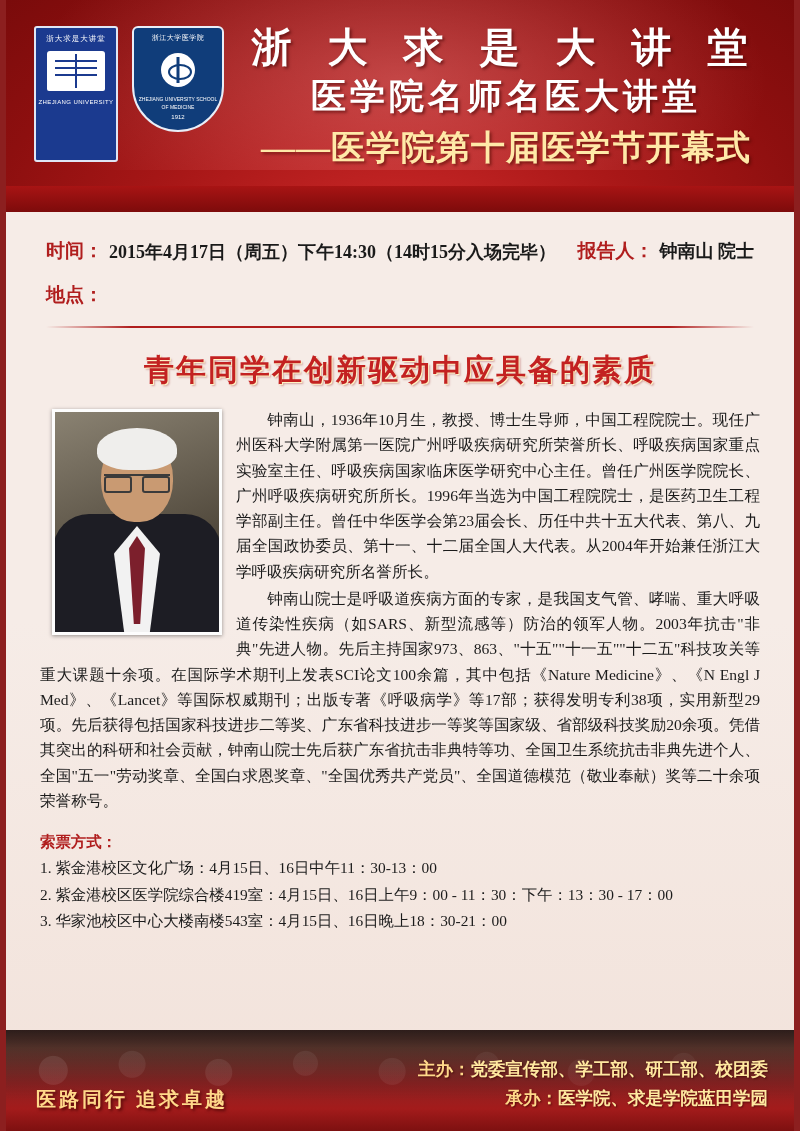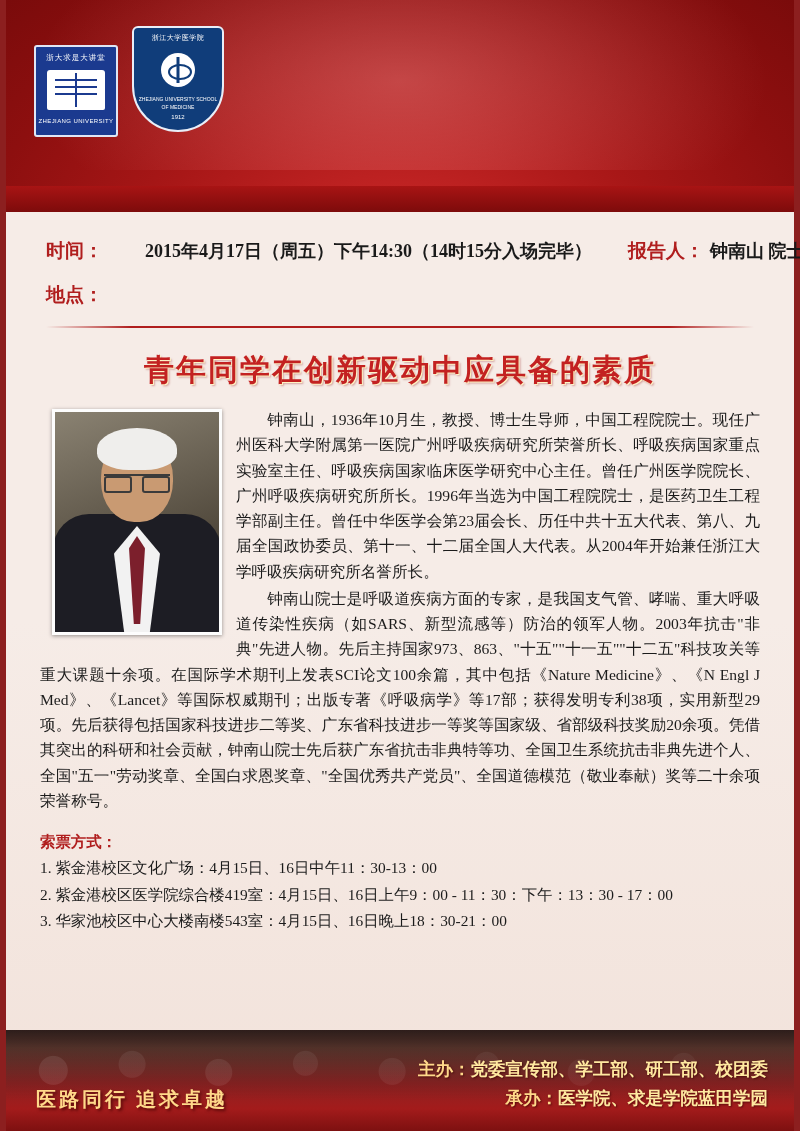--- a/index.html
+++ b/index.html
@@ -35,29 +35,28 @@
     position:absolute; left:-5%; top:-60%;
     width:110%; height:140%;
     background: radial-gradient(ellipse at 50% 70%, rgba(255,160,160,.35) 0%, rgba(200,40,40,0) 60%);
     pointer-events:none;
   }
   .logos {
     position: absolute; left: 28px; top: 26px;
     display: flex; align-items: flex-start; gap: 14px;
   }
   .logo-zju {
-    width: 84px; height: 92px;
+    width: 84px; height: 136px;
     background: #1b3a8f;
     border: 2px solid #dfe6f5;
     border-radius: 3px;
     display: flex; flex-direction: column;
     align-items: center; justify-content: flex-start;
     padding-top: 6px;
     color: #fff;
-    margin-top: 19px;
   }
   .logo-zju .zh { font-size: 7.5px; letter-spacing: 1px; white-space: nowrap; }
   .logo-zju .book {
     width: 58px; height: 40px; margin-top: 7px;
     background: #fff;
     border-radius: 3px 3px 2px 2px;
     position: relative;
   }
   .logo-zju .book::before{
     content:""; position:absolute; left:50%; top:3px; width:2px; height:34px;
@@ -109,21 +108,21 @@
     font-size: 34px; letter-spacing: 1px; margin-top: 6px;
     color: #ffe9a8;
     text-shadow: 2px 2px 3px rgba(80,10,0,.6);
   }
 
   
   .info {
     margin: 26px 40px 0 40px;
     position: relative;
   }
-  .inf-row { display:flex; align-items:center; margin-bottom: 18px; gap: 36px; }
+  .inf-row { display:flex; align-items:flex-end; margin-bottom: 18px; }
   .lab {
     color:#b01e1e; font-weight:bold; font-size:19px;
     font-family:"Liberation Serif", serif; white-space:nowrap;
   }
   .val {
     color:#1a1a1a; font-size:18px; margin-left:6px;
     font-family:"Liberation Serif", serif; white-space:nowrap;font-weight:bold;
   }
   .right-col { margin-left:auto; display:flex; align-items:center; }
   .right-col .val{ font-weight:bold; }
@@ -273,20 +272,25 @@
       <div class="logo-med">
         <div class="shield">
           <div class="ln1">浙江大学医学院</div>
           <div class="emblem"></div>
           <div class="ln2">ZHEJIANG UNIVERSITY SCHOOL OF MEDICINE</div>
           <div class="yr">1912</div>
         </div>
       </div>
     </div>
 
+    <div class="titles">
+      <div class="t1">浙 大 求 是 大 讲 堂</div>
+      <div class="t2">医学院名师名医大讲堂</div>
+      <div class="t3">——医学院第十届医学节开幕式</div>
+    </div>
   </div>
 
   <div class="info">
     <div class="inf-row">
       <span class="lab">时间：</span>
       <span class="val">2015年4月17日（周五）下午14:30（14时15分入场完毕）</span>
       <span class="right-col">
         <span class="lab">报告人：</span>
         <span class="val">钟南山 院士</span>
       </span>

